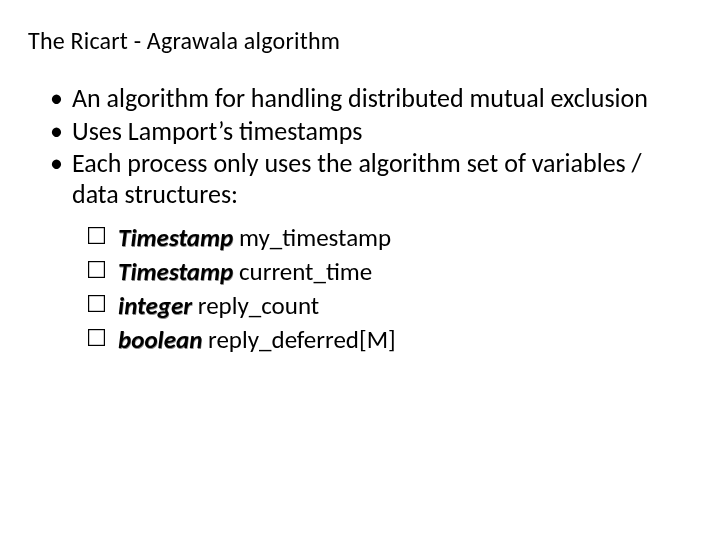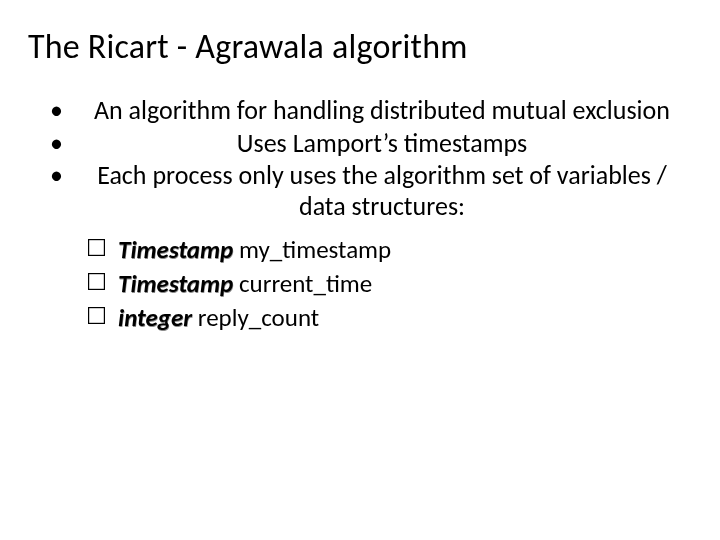--- a/index.html
+++ b/index.html
@@ -12,32 +12,31 @@
     color: #000000;
     overflow: hidden;
   }
   .slide {
     box-sizing: border-box;
     width: 720px;
     height: 540px;
     padding: 20px 28px 20px 28px;
   }
   .title {
-    font-size: 34px;
+    font-size: 24px;
     font-weight: 400;
     margin: 6px 0 28px 0;
     letter-spacing: 0.2px;
   }
   ul.bullets {
     list-style: none;
     margin: 0 0 12px 0;
     padding: 0 0 0 22px;
     font-size: 26px;
     line-height: 1.18;
-    text-align: center;
   }
   ul.bullets > li {
     position: relative;
     padding-left: 22px;
     margin-bottom: 2px;
   }
   ul.bullets > li::before {
     content: "•";
     position: absolute;
     left: 0;
@@ -116,15 +115,24 @@
     </li>
     <li>
       <span class="box-icon">
         <svg width="17" height="17" viewBox="0 0 17 17">
             <rect x="0.5" y="0.5" width="16" height="16" fill="none" stroke="#000" stroke-width="1.4"></rect>
           </svg>
       </span>
       <span class="type">integer</span>
       <span class="var"> </span><span class="var">reply_count</span>
     </li>
+    <li>
+      <span class="box-icon">
+        <svg width="17" height="17" viewBox="0 0 17 17">
+            <rect x="0.5" y="0.5" width="16" height="16" fill="none" stroke="#000" stroke-width="1.4"></rect>
+          </svg>
+      </span>
+      <span class="type">boolean</span>
+      <span class="var"> </span><span class="var">reply_deferred[M]</span>
+    </li>
   </ul>
 
 </div>
 
 </body></html>

